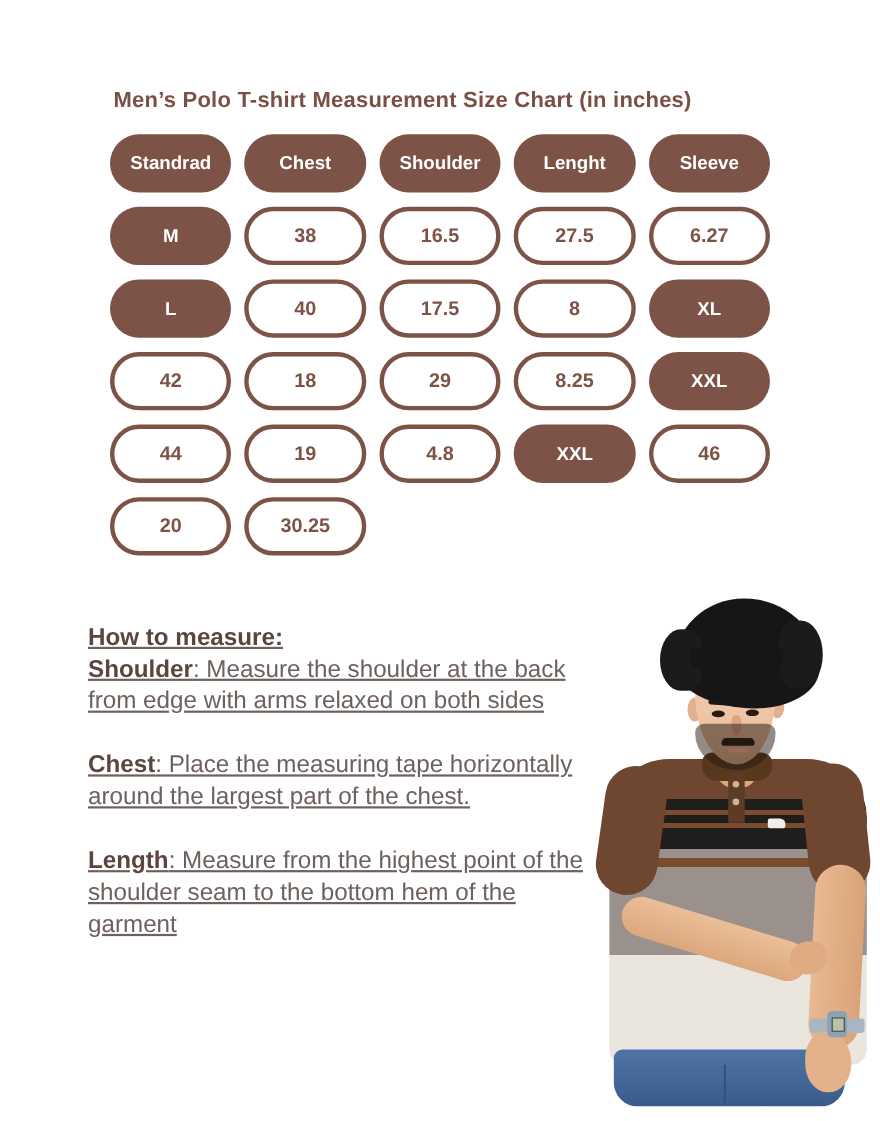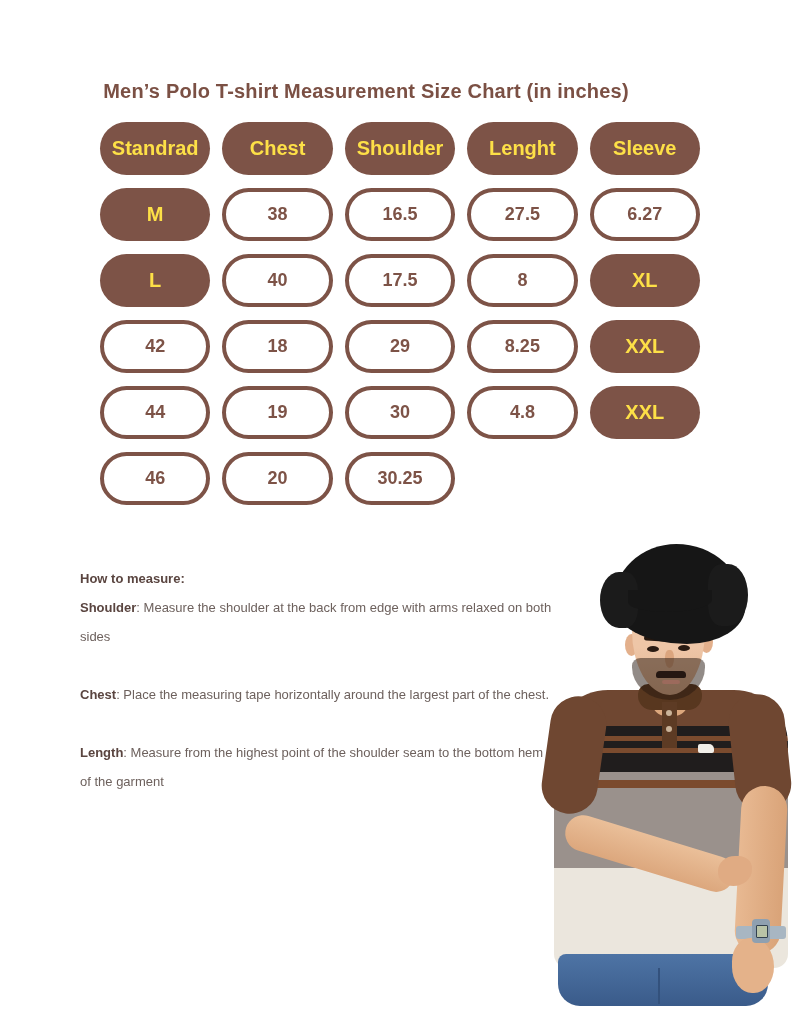--- a/index.html
+++ b/index.html
@@ -16,26 +16,26 @@
   
   .size-table{
     position:absolute;left:100px;top:122px;width:600px;
     display:grid;grid-template-columns:repeat(5,1fr);
     column-gap:12px;row-gap:13px;
   }
   .pill{
     height:53px;border-radius:27px;display:flex;align-items:center;
     justify-content:center;font-weight:bold;box-sizing:border-box;
   }
-  .pill.solid{background:#7d5347;color:#fde047;font-size:20px;}
+  .pill.solid{background:#7d5347;color:#ffffff;font-size:17px;}
   .pill.outline{background:#ffffff;border:4px solid #7d5347;color:#7d5347;font-size:18px;}
   
   .howto{
     position:absolute;left:80px;top:564px;width:472px;
-    font-size:13px;line-height:29px;color:#6d615d;
+    font-size:22px;line-height:29px;color:#6d615d;text-decoration:underline;
   }
   .howto p{margin:0;}
   .howto p.spaced{margin-bottom:29px;}
   .howto .term,.howto .heading{font-weight:bold;color:#5a4540;}
   
   .photo{position:absolute;left:540px;top:538px;width:260px;height:468px;overflow:hidden;}
   .photo *{position:absolute;}
   .torso{
     left:14px;top:152px;width:234px;height:278px;z-index:1;
     border-radius:54px 54px 14px 14px;
@@ -138,21 +138,20 @@
 
     <div class="pill solid">XL</div>
     <div class="pill outline">42</div>
     <div class="pill outline">18</div>
     <div class="pill outline">29</div>
     <div class="pill outline">8.25</div>
 
     <div class="pill solid">XXL</div>
     <div class="pill outline">44</div>
     <div class="pill outline">19</div>
-    <div class="pill outline">30</div>
     <div class="pill outline">4.8</div>
 
     <div class="pill solid">XXL</div>
     <div class="pill outline">46</div>
     <div class="pill outline">20</div>
     <div class="pill outline">30.25</div>
   </div>
 
   <div class="howto">
     <p class="heading">How to measure:</p>

